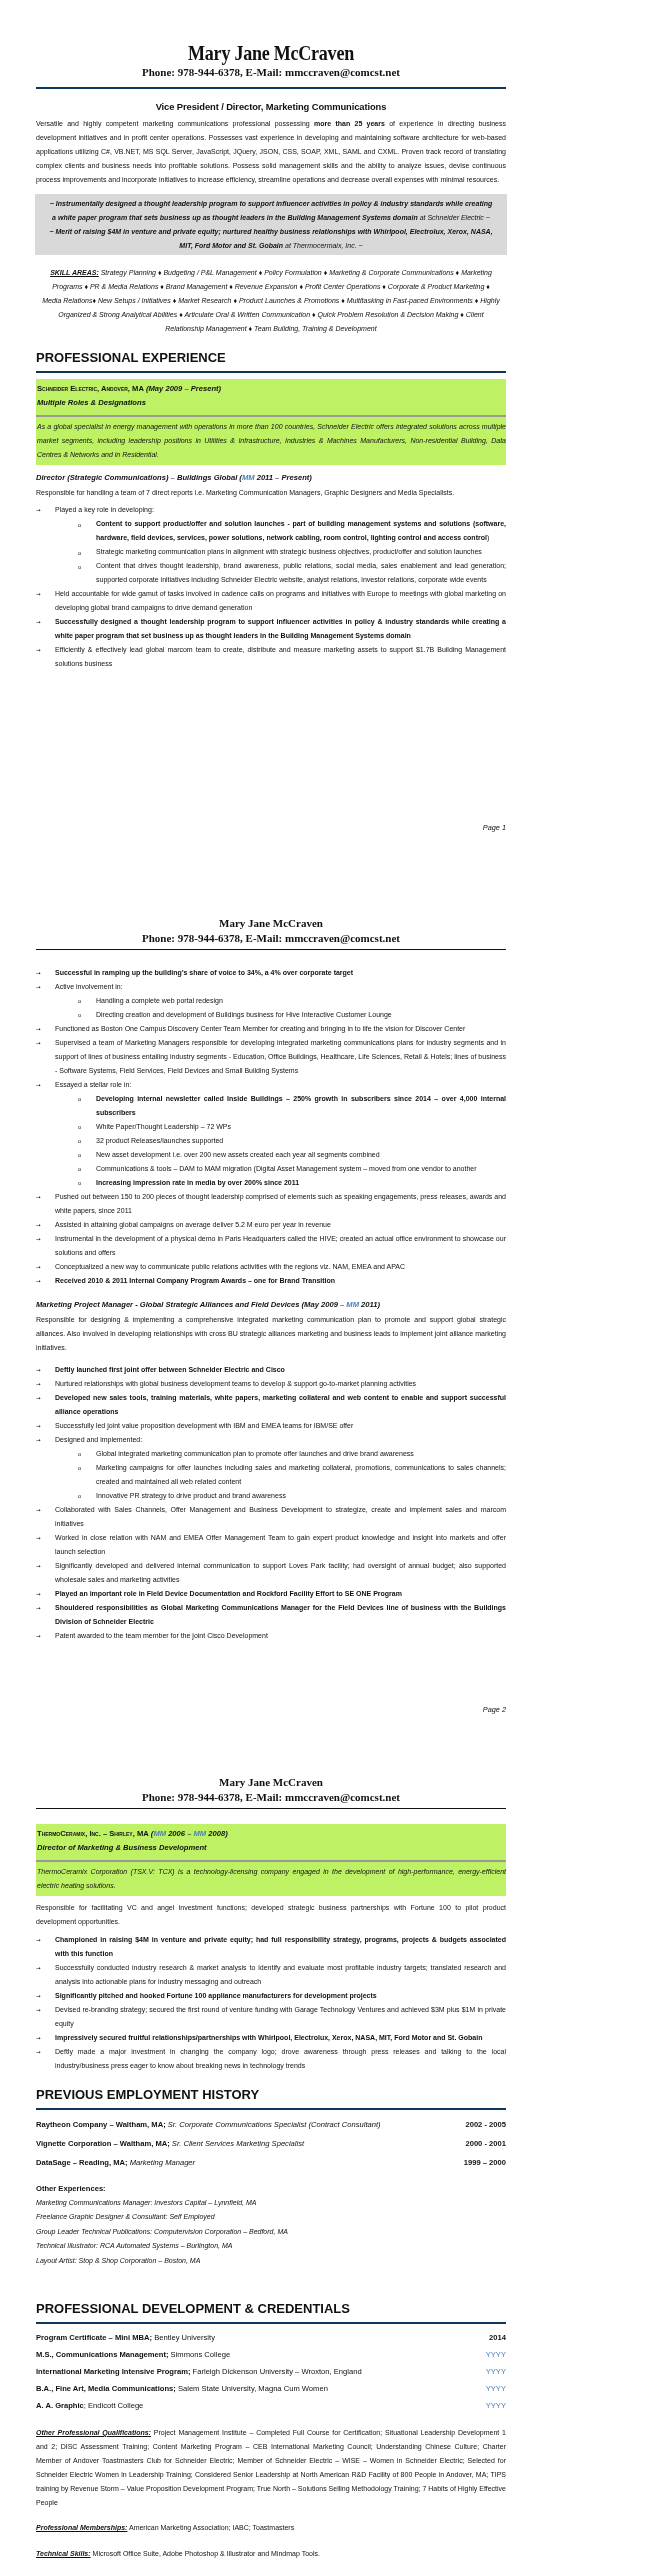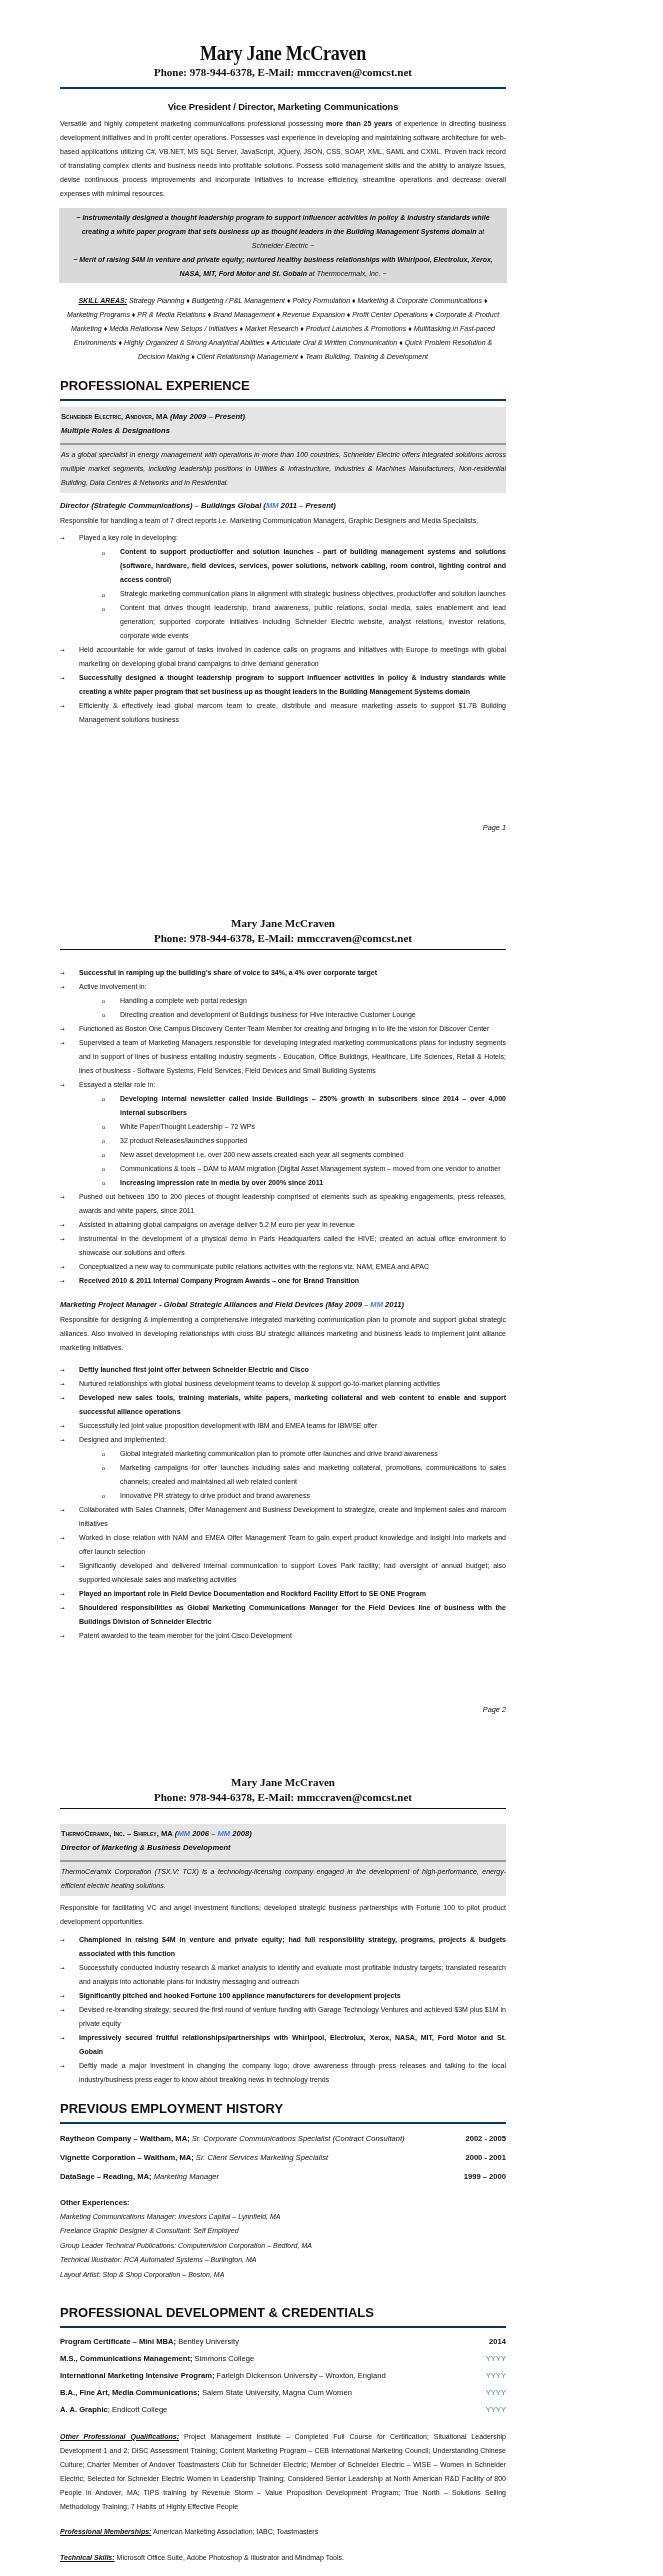--- a/index.html
+++ b/index.html
@@ -1,17 +1,17 @@
 <!DOCTYPE html>
 <html style="font-size:8.3px"><head>
 <meta charset="utf-8">
 <style>
   html, body { margin: 0; padding: 0; background: #ffffff; }
   body { width: 664px; font-family: "Liberation Sans", sans-serif; color: #111; }
-  .page { position: relative; width: 548px; box-sizing: border-box; padding: 0 42px 0 60px; }
+  .page { position: relative; width: 548px; box-sizing: border-box; padding: 0 42px 0 36px; }
   #page1 { height: 859px; padding-top: 41px; }
   #page2 { height: 859px; padding-top: 58px; }
   #page3 { height: 858px; padding-top: 58px; }
 
   .name-big { font-family: "Liberation Serif", serif; font-weight: bold; font-size: 21px; text-align: center; line-height: 24px; letter-spacing: -0.3px; transform: scaleX(0.86); }
   .addr { font-family: "Liberation Serif", serif; font-weight: bold; font-size: 11px; text-align: center; line-height: 14.6px; }
   .name-small { font-family: "Liberation Serif", serif; font-weight: bold; font-size: 11px; text-align: center; line-height: 13.5px; }
   .contact-small { font-family: "Liberation Serif", serif; font-weight: bold; font-size: 11px; text-align: center; line-height: 14.6px; }
   .rule-blue { height: 2.6px; background: #0e355c; margin: 7.3px 0 0 0; }
   .rule-black { height: 1px; background: #111; margin: 4.2px 0 0 0; }
@@ -21,21 +21,21 @@
 
   .highlight-box { background: #d9d9d9; margin: 7.3px -1px 0; padding: 2.1px 12.5px 2.1px; text-align: center; font-size: 7px; line-height: 14px; font-weight: bold; font-style: italic; }
   .highlight-box .normal { font-weight: normal; }
 
   .skills { text-align: center; font-style: italic; font-size: 7px; line-height: 14px; margin: 11.5px 6.2px 0; }
   .skills .label { font-weight: bold; text-decoration: underline; }
 
   .section-title { font-weight: bold; font-size: 13px; margin: 13.5px 0 0; }
   .section-rule { height: 2.1px; background: #0e355c; margin: 6.2px 0 0; }
 
-  .company-box { background: #e5e5e5; margin-top: 6.2px; }
+  .company-box { background: #bef264; margin-top: 6.2px; }
   .company-head { padding: 3.1px 0 2.1px 1px; font-size: 7.6px; line-height: 14px; font-weight: bold; }
   .company-head .sc { font-variant: small-caps; }
   .company-head .it { font-style: italic; }
   .company-divider { height: 1.6px; background: #9a9a9a; margin: 3.1px 0 0; }
   .company-desc { padding: 3.1px 0 3.1px 1px; font-style: italic; font-size: 7px; line-height: 14px; text-align: justify; }
 
   .mm { color: #4a7ebb; }
 
   .role-title { font-weight: bold; font-style: italic; font-size: 7.6px; line-height: 14px; margin: 6.2px 0 1px; }
 
@@ -219,21 +219,21 @@
       </div>
   </div>
 
   <div class="other-head">Other Experiences:</div>
   <div class="other-item">Marketing Communications Manager: Investors Capital – Lynnfield, MA</div>
   <div class="other-item">Freelance Graphic Designer &amp; Consultant: Self Employed</div>
   <div class="other-item">Group Leader Technical Publications: Computervision Corporation – Bedford, MA</div>
   <div class="other-item">Technical Illustrator: RCA Automated Systems – Burlington, MA</div>
   <div class="other-item">Layout Artist: Stop &amp; Shop Corporation – Boston, MA</div>
 
-  <div class="section-title" style="margin-top:22px">PROFESSIONAL DEVELOPMENT &amp; CREDENTIALS</div>
+  <div class="section-title" style="margin-top:32px">PROFESSIONAL DEVELOPMENT &amp; CREDENTIALS</div>
   <div class="section-rule"></div>
 
   <div style="margin-top:5.2px">
     <div class="cred-row">
         <span><span class="b">Program Certificate – Mini MBA;</span><span> Bentley University</span></span>
         <span class="yr">2014</span>
       </div>
     <div class="cred-row">
         <span><span class="b">M.S., Communications Management;</span><span> Simmons College</span></span>
         <span class="yr placeholder">YYYY</span>

